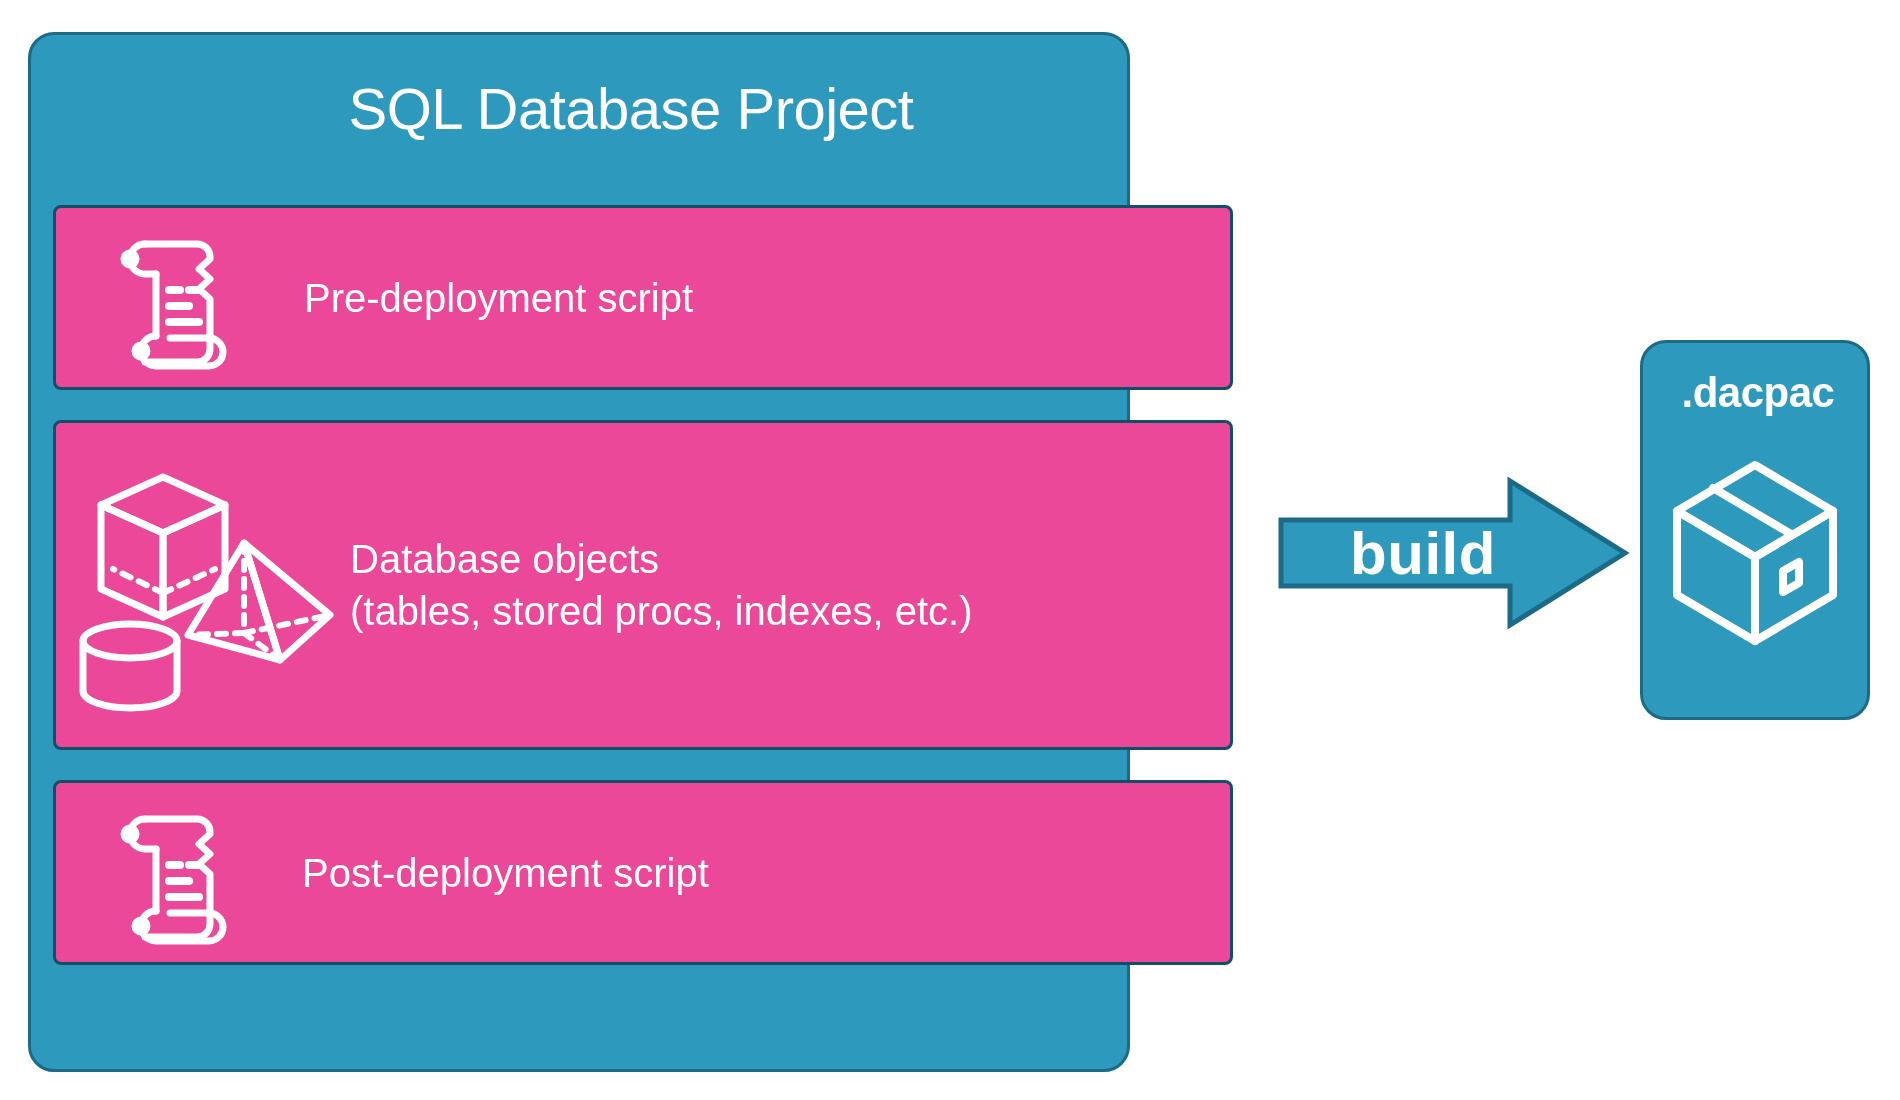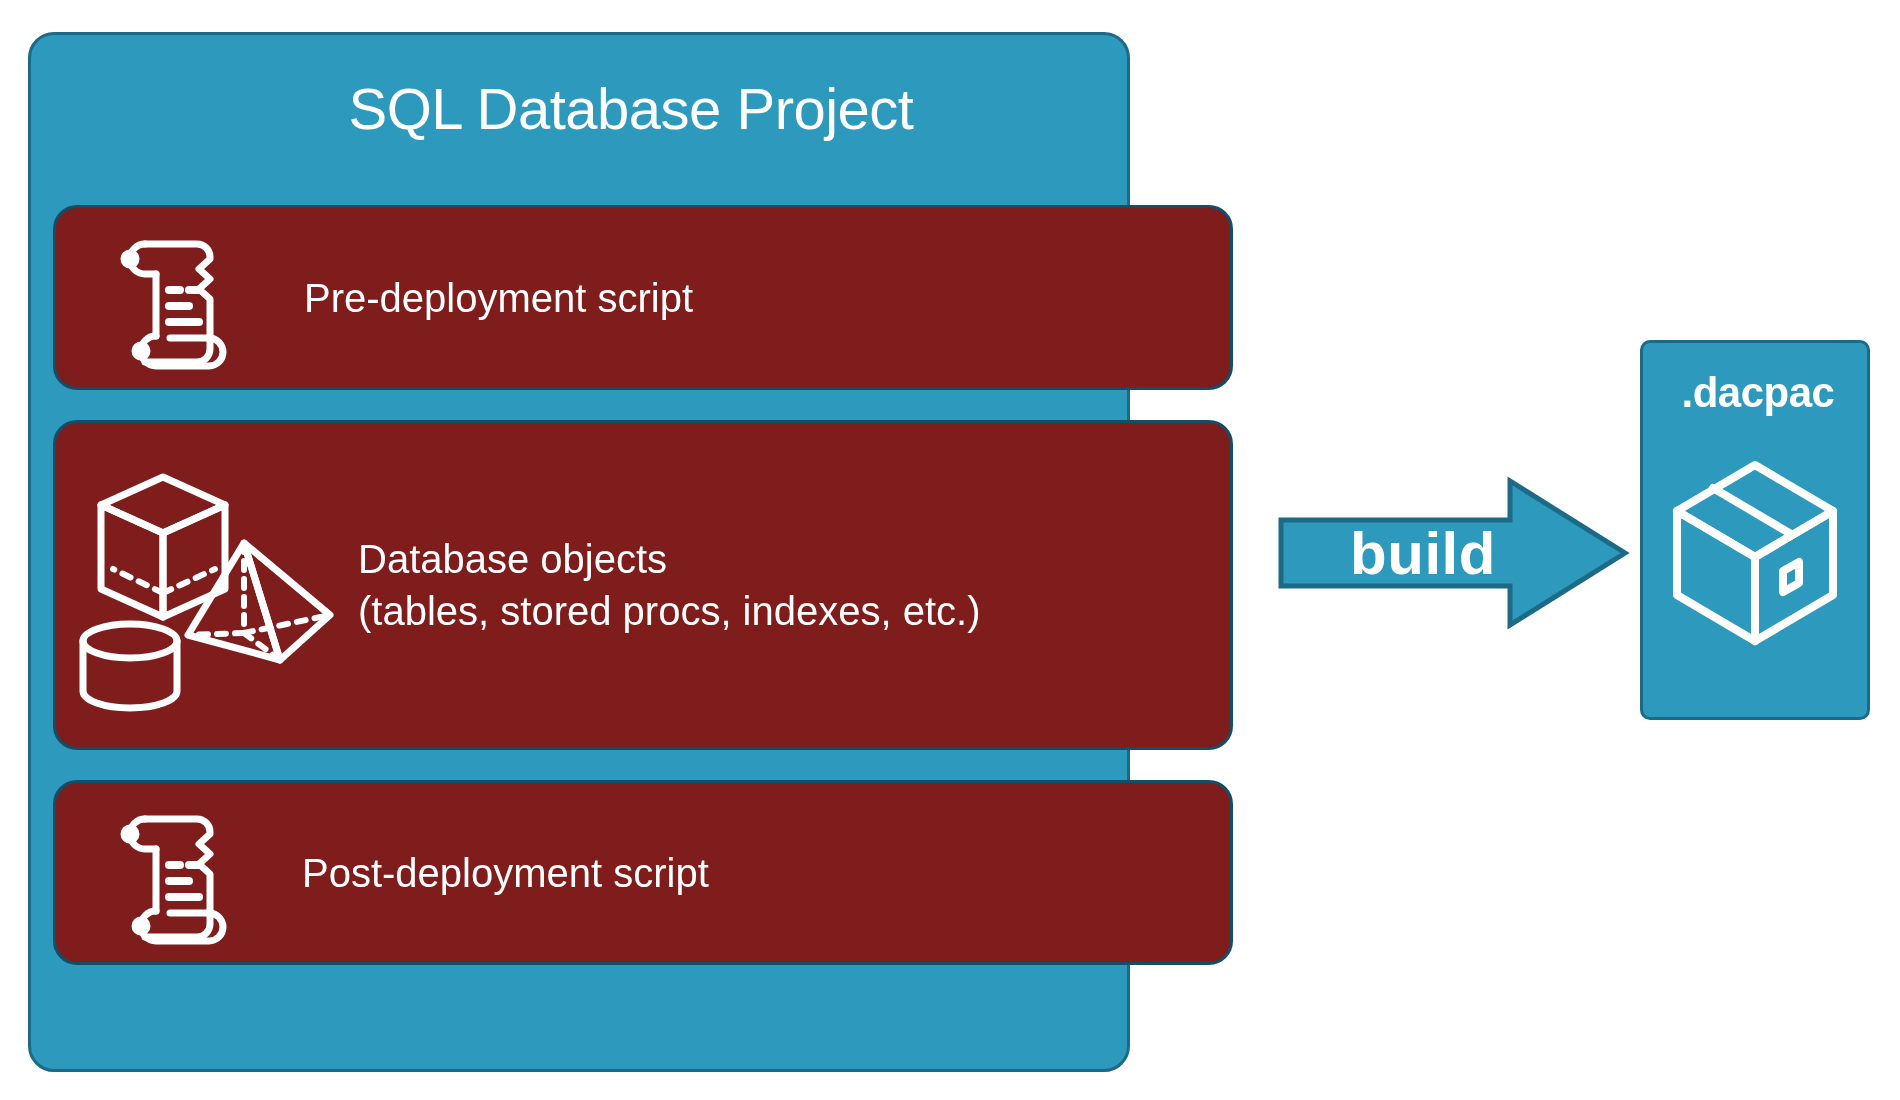--- a/index.html
+++ b/index.html
@@ -50,23 +50,23 @@
     
     position: relative;
     left: -15px;
   }
 
   
   .card {
     position: absolute;
     left: 22px;
     width: 1180px;
-    background: #7f1d1d;
+    background: #ec4899;
     border: 3px solid #134e68;
-    border-radius: 24px;
+    border-radius: 8px;
     box-sizing: border-box;
     display: flex;
     align-items: center;
   }
   .card-pre   { top: 170px; height: 185px; }
   .card-objs  { top: 385px; height: 330px; }
   .card-post  { top: 745px; height: 185px; }
 
   .card-icon {
     flex: 0 0 auto;
@@ -79,21 +79,21 @@
 
   .card-label {
     color: #ffffff;
     font-size: 40px;
     line-height: 1.30;
     font-weight: 400;
     white-space: pre-line;
   }
   .label-pre  { margin-left: 46px; }
   .label-post { margin-left: 44px; }
-  .label-objs { margin-left: 24px; }
+  .label-objs { margin-left: 16px; }
 
   
   .build-arrow {
     position: absolute;
     left: 1278px;
     top: 478px;
     width: 350px;
     height: 150px;
   }
   .build-arrow-text {
@@ -114,21 +114,21 @@
 
   
   .dacpac-panel {
     position: absolute;
     left: 1640px;
     top: 340px;
     width: 230px;
     height: 380px;
     background: #2d99bd;
     border: 3px solid #1d6a87;
-    border-radius: 10px;
+    border-radius: 26px;
     box-sizing: border-box;
   }
   .dacpac-title {
     position: absolute;
     left: 0;
     top: 26px;
     width: 230px;
     text-align: center;
     color: #ffffff;
     font-size: 42px;

